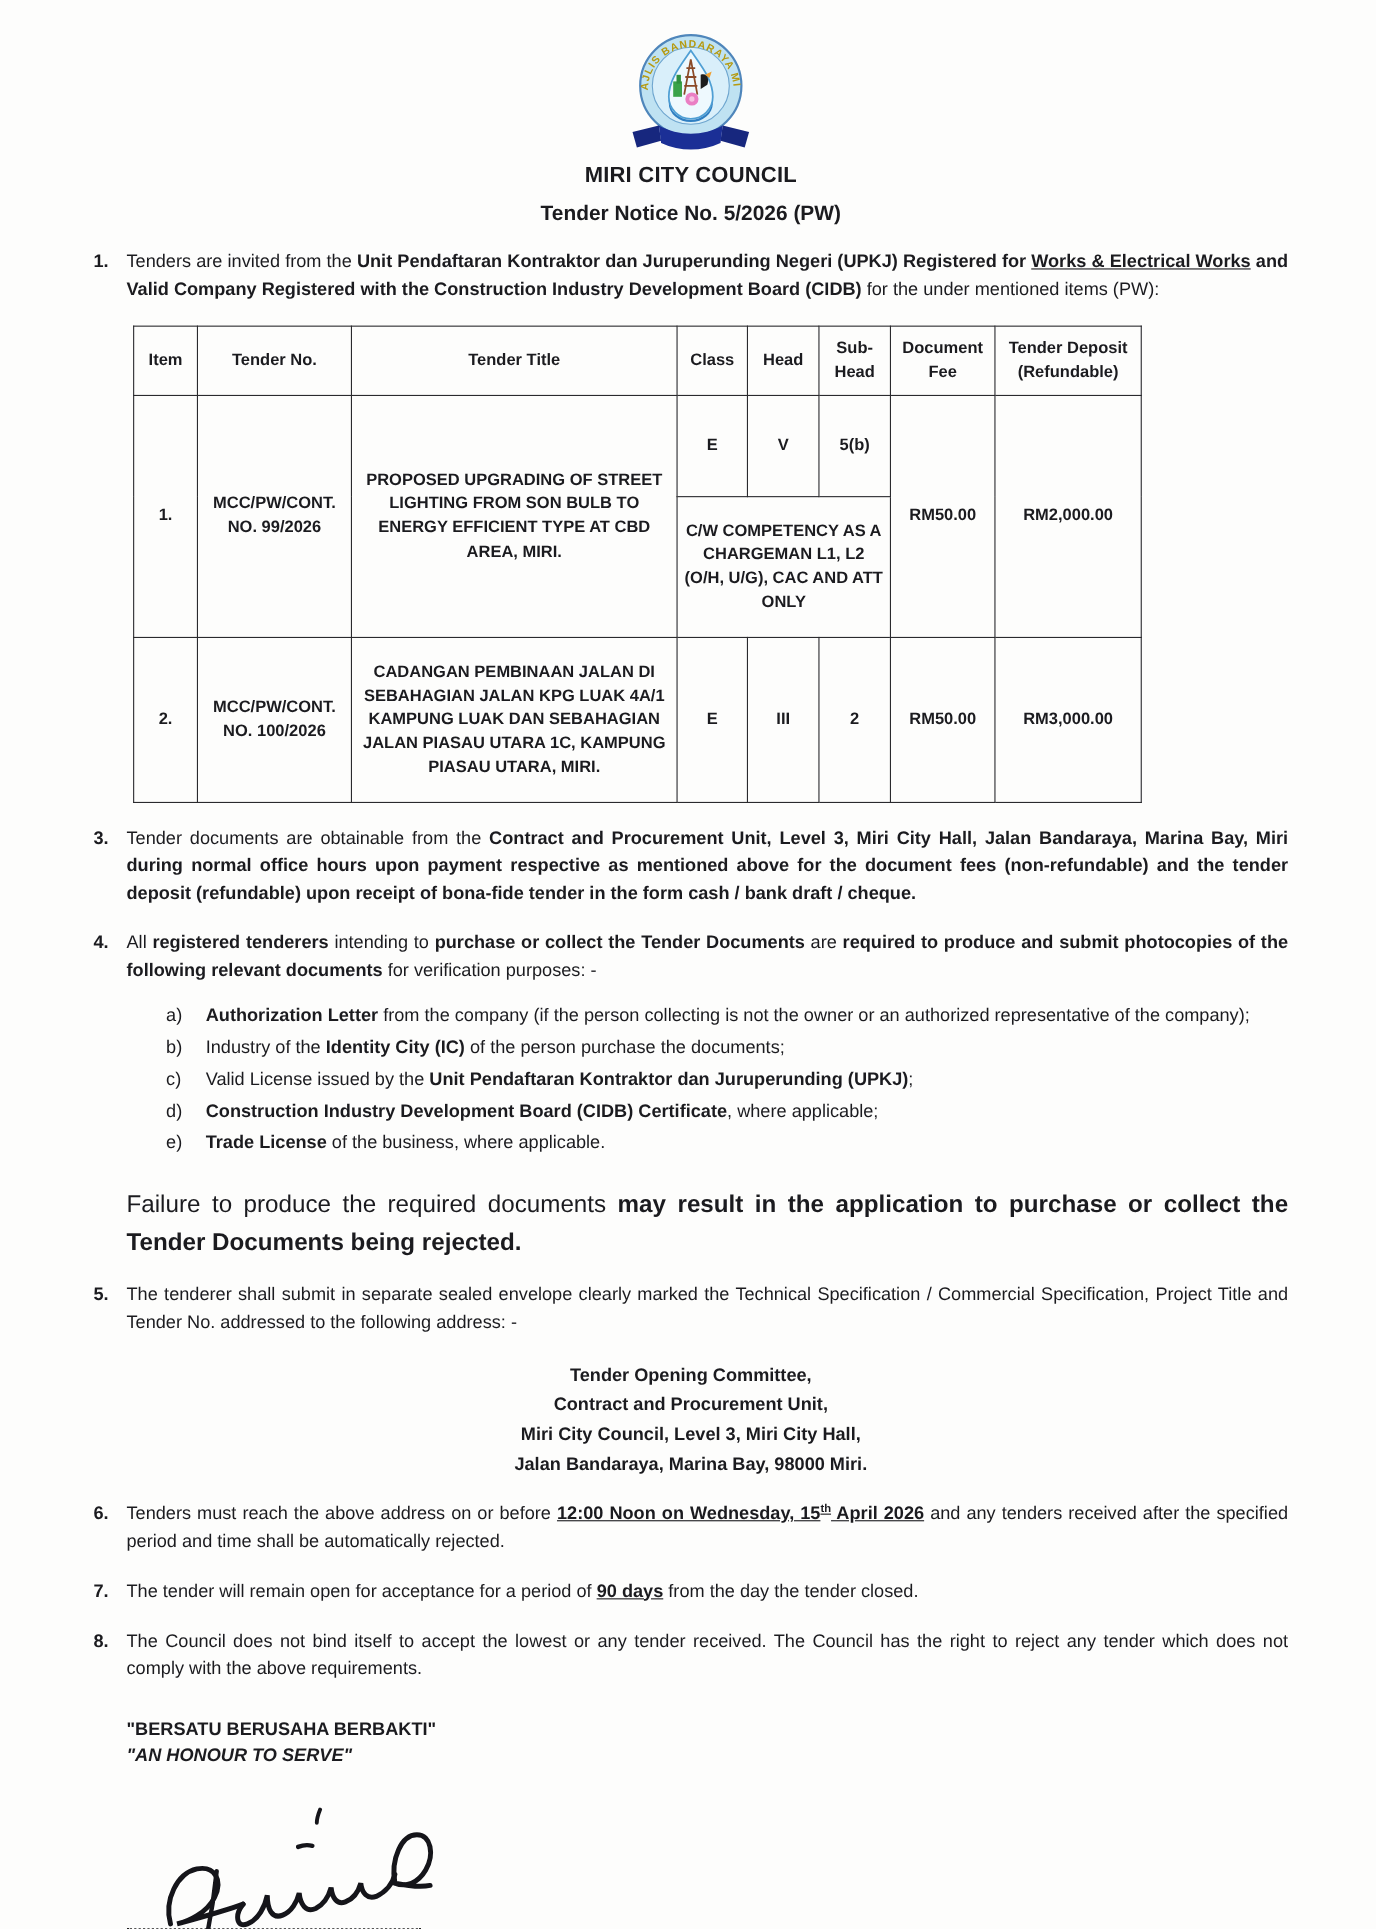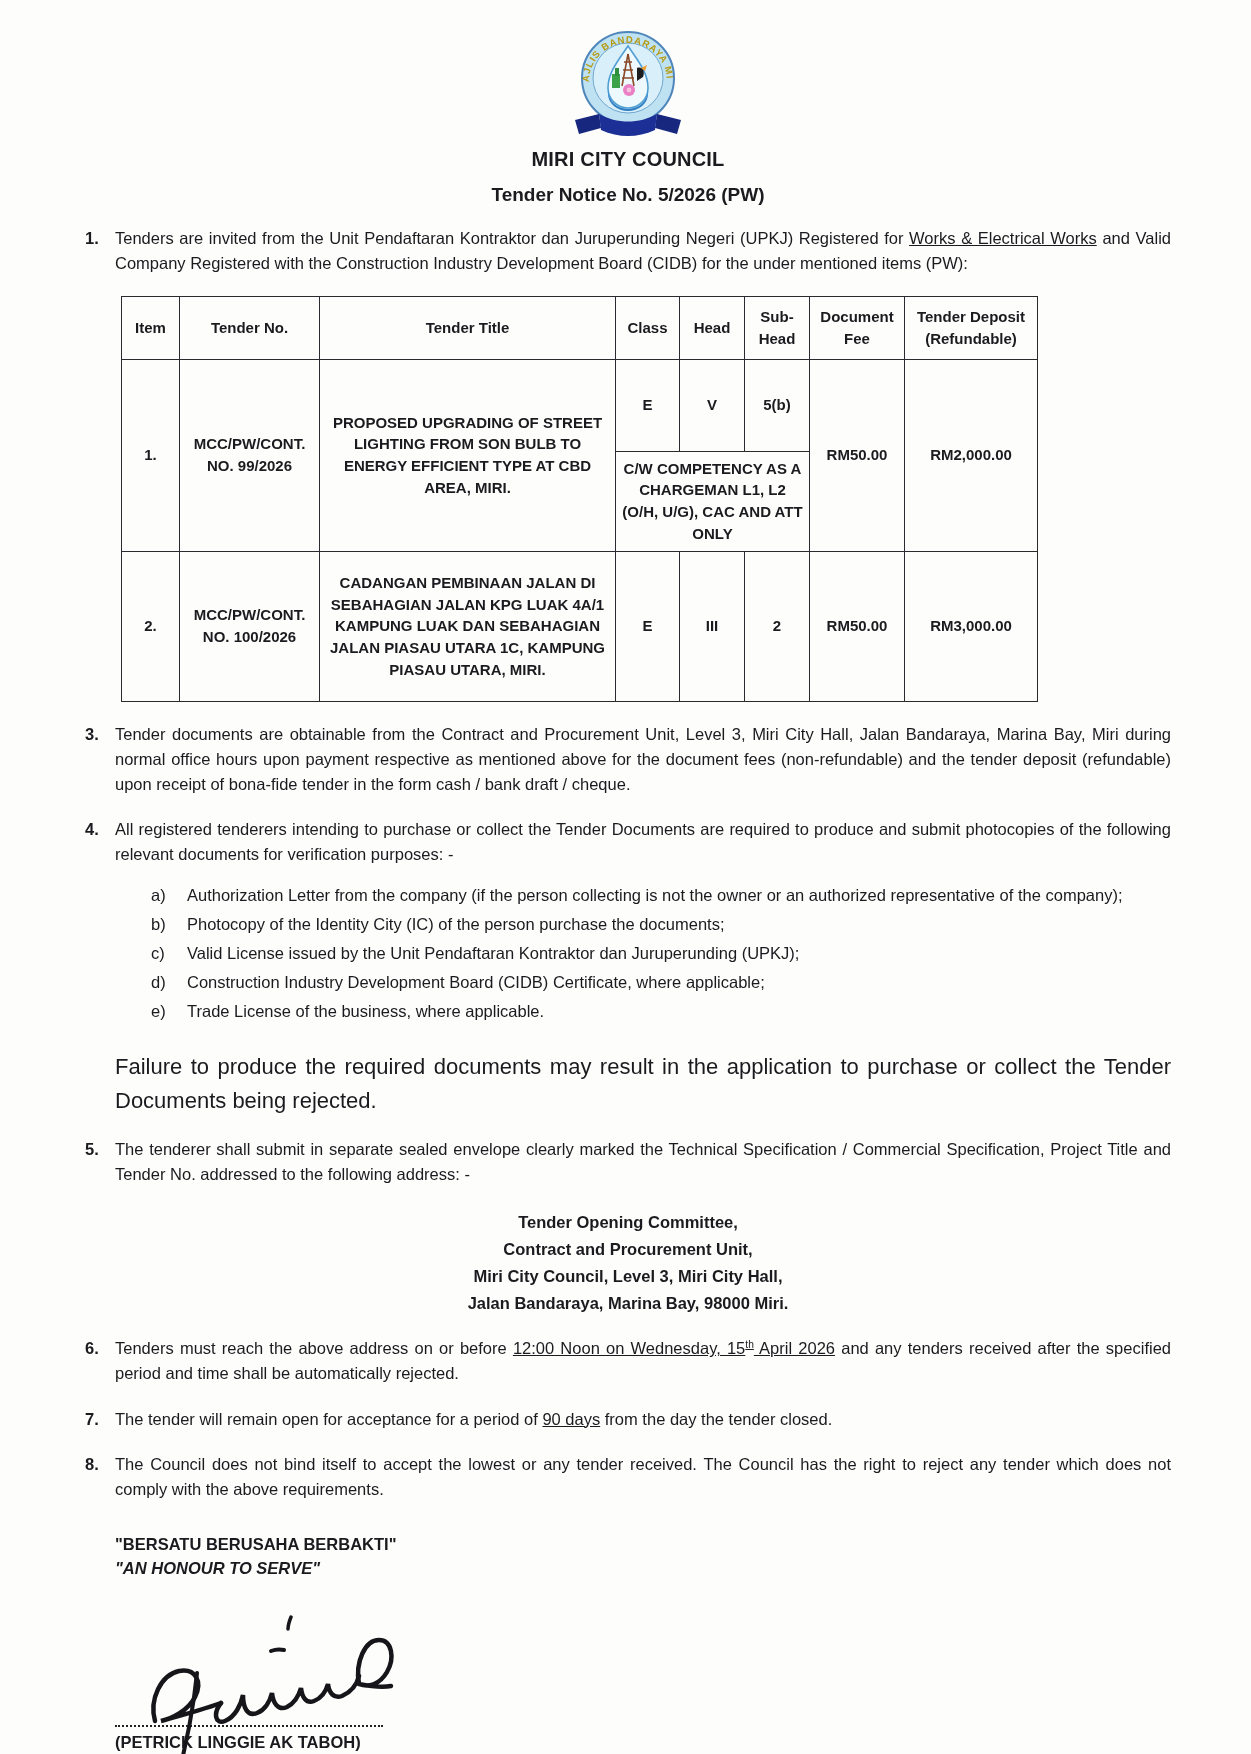--- a/index.html
+++ b/index.html
@@ -3,21 +3,21 @@
 <meta charset="utf-8">
 <style>
   * { margin:0; padding:0; box-sizing:border-box; }
   html,body { background:#9a9a9a; }
   body { font-family:"Liberation Sans", sans-serif; }
   .page {
     position:relative; width:1251px; min-height:1754px; margin:0 auto;
     background:#fdfdfc; color:#1b1b1f;
     padding:28px 80px 30px 85px;
   }
-  .b { font-weight:400; }
+  .b { font-weight:700; }
   .u { text-decoration:underline; }
   sup { font-size:0.62em; }
 
   
   .hdr { text-align:center; }
   .emblem { display:block; margin:0 auto; }
   .council-name { font-size:20px; font-weight:700; letter-spacing:.2px; margin-top:2px; }
   .notice-no { font-size:19px; font-weight:700; margin-top:13px; }
 
   
@@ -31,21 +31,21 @@
     border:1.6px solid #2a2a2e; padding:6px 8px;
     font-size:15px; font-weight:700; text-align:center; vertical-align:middle;
     line-height:1.45;
   }
   table.tender th { padding:9px 4px; }
   col.c-item{width:58px} col.c-no{width:140px} col.c-title{width:296px}
   col.c-class{width:64px} col.c-head{width:65px} col.c-sub{width:65px}
   col.c-fee{width:95px} col.c-dep{width:133px}
   td.title-cell { text-align:justify; padding:10px 12px; }
   tr.r1a td { height:92px; }
-  tr.r1b td { height:88px; padding:6px 4px; }
+  tr.r1b td { height:88px; padding:20px 4px; }
   tr.r2 td { height:150px; }
   td.no-cell { padding:6px 10px; }
 
   
   .sub { display:flex; margin:4px 0 0 66px; font-size:16.5px; line-height:1.52; }
   .sub .letter { width:36px; flex:0 0 36px; }
   .sub .body { flex:1; text-align:justify; padding-right:4px; }
   .sublist { margin-top:16px; }
   .note { margin:26px 0 0 30px; font-size:22px; line-height:1.52; text-align:justify; }
 
@@ -159,21 +159,21 @@
     <span class="body"><span>All </span><span class="b">registered tenderers</span><span> intending to </span><span class="b">purchase or collect the Tender Documents</span><span> are </span><span class="b">required to produce and submit photocopies of the following relevant documents</span><span> for verification purposes: -</span></span>
   </div>
 
   <div class="sublist">
     <div class="sub">
       <span class="letter">a)</span>
       <span class="body"><span class="b">Authorization Letter</span><span> from the company (if the person collecting is not the owner or an authorized representative of the company);</span></span>
     </div>
     <div class="sub">
       <span class="letter">b)</span>
-      <span class="body"><span>Photocopy of the </span><span class="b">Identity City (IC)</span><span> of the person purchase the documents;</span></span>
+      <span class="body"><span>Industry of the </span><span class="b">Identity City (IC)</span><span> of the person purchase the documents;</span></span>
     </div>
     <div class="sub">
       <span class="letter">c)</span>
       <span class="body"><span>Valid License issued by the </span><span class="b">Unit Pendaftaran Kontraktor dan Juruperunding (UPKJ)</span><span>;</span></span>
     </div>
     <div class="sub">
       <span class="letter">d)</span>
       <span class="body"><span class="b">Construction Industry Development Board (CIDB) Certificate</span><span>, where applicable;</span></span>
     </div>
     <div class="sub">

